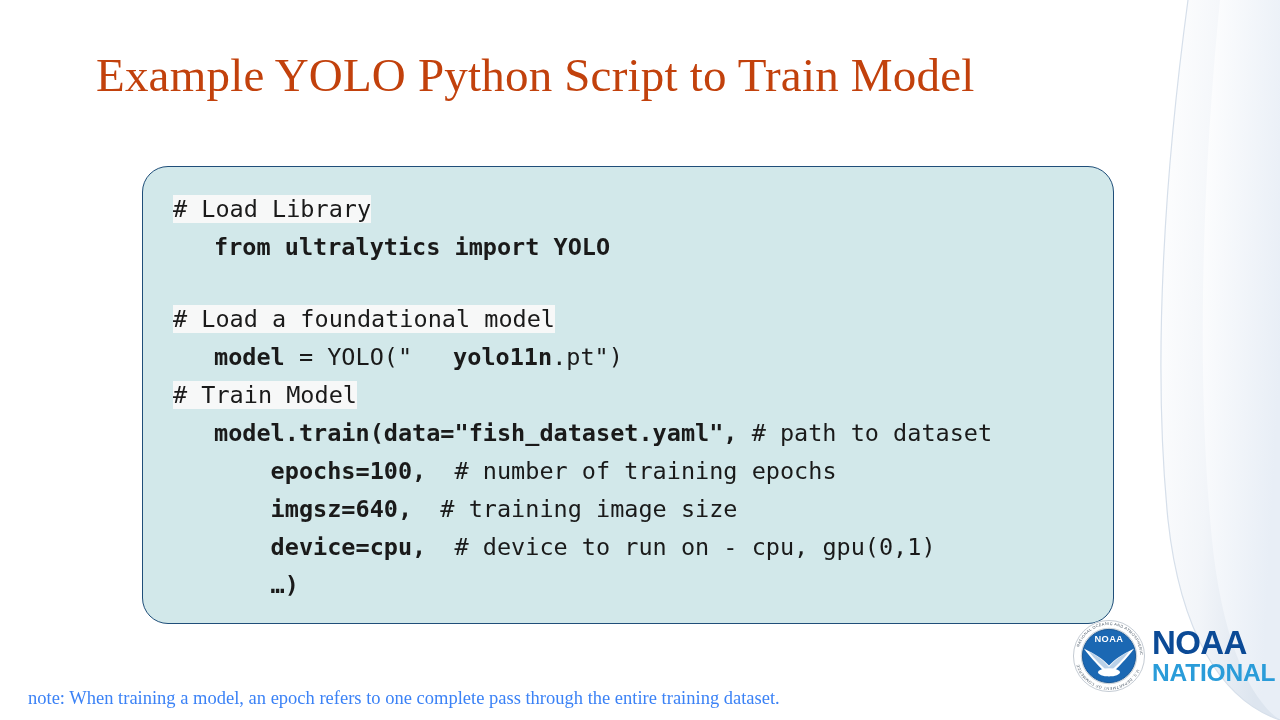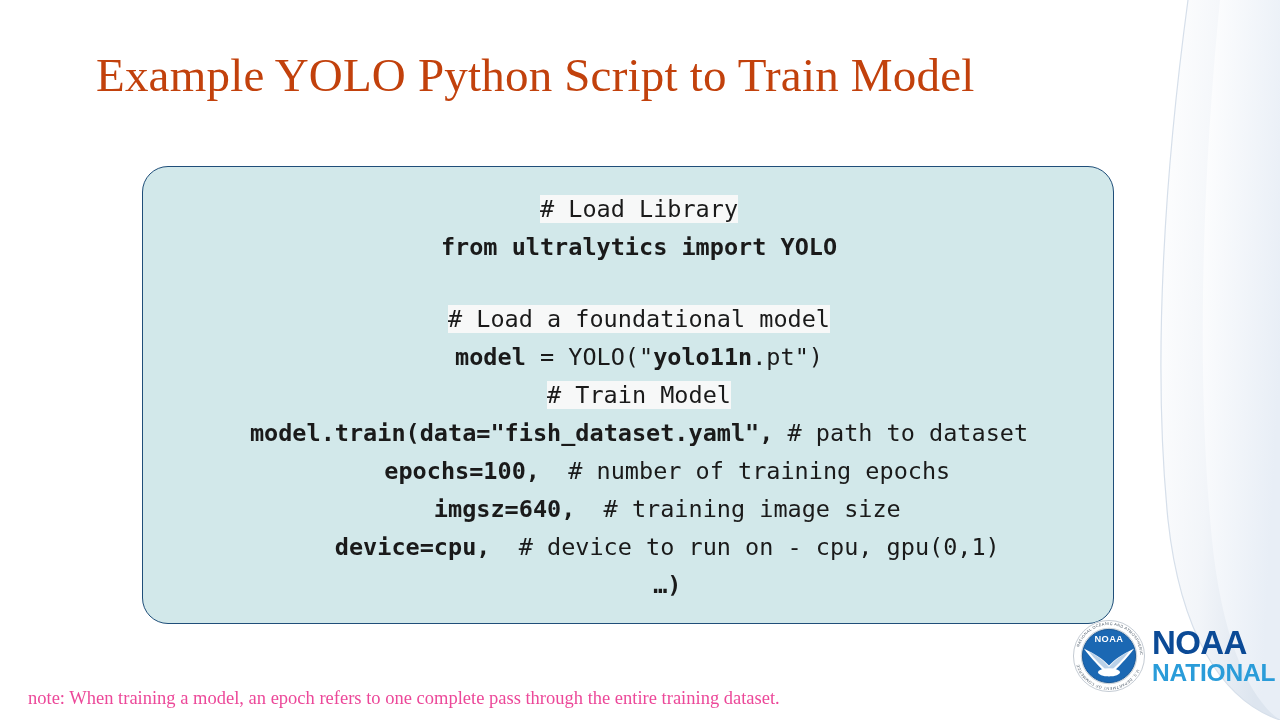--- a/index.html
+++ b/index.html
@@ -48,21 +48,20 @@
     position: absolute;
     left: 142px;
     top: 166px;
     width: 972px;
     height: 458px;
     box-sizing: border-box;
     background: #d2e8ea;
     border: 1.6px solid #1f4e79;
     border-radius: 26px;
     z-index: 2;
-    text-align: center;
   }
 
   #code-block {
     position: absolute;
     left: 30px;
     top: 23px;
     right: 8px;
     font-family: "DejaVu Sans Mono", "Liberation Mono", monospace;
     font-size: 23.5px;
     line-height: 38px;
@@ -73,32 +72,32 @@
     height: 38px;
     white-space: pre;
   }
   .code-line.blank { height: 34px; }
 
   
   .hl {
     background: #f7f8f8;
     box-shadow: 0 0 0 0 #f7f8f8;
   }
-  .b { font-weight: bold; }
+  .b { font-weight: bold; margin-left: 41px; }
   .n { font-weight: normal; }
 
   
   #footer-note {
     position: absolute;
     left: 28px;
     top: 686px;
     font-family: "Liberation Serif", serif;
     font-size: 18.5px;
     line-height: 24px;
-    color: #ec4899;
+    color: #3b82f6;
     white-space: nowrap;
     z-index: 3;
   }
 
   
   #noaa-logo {
     position: absolute;
     left: 1072px;
     top: 618px;
     width: 200px;

